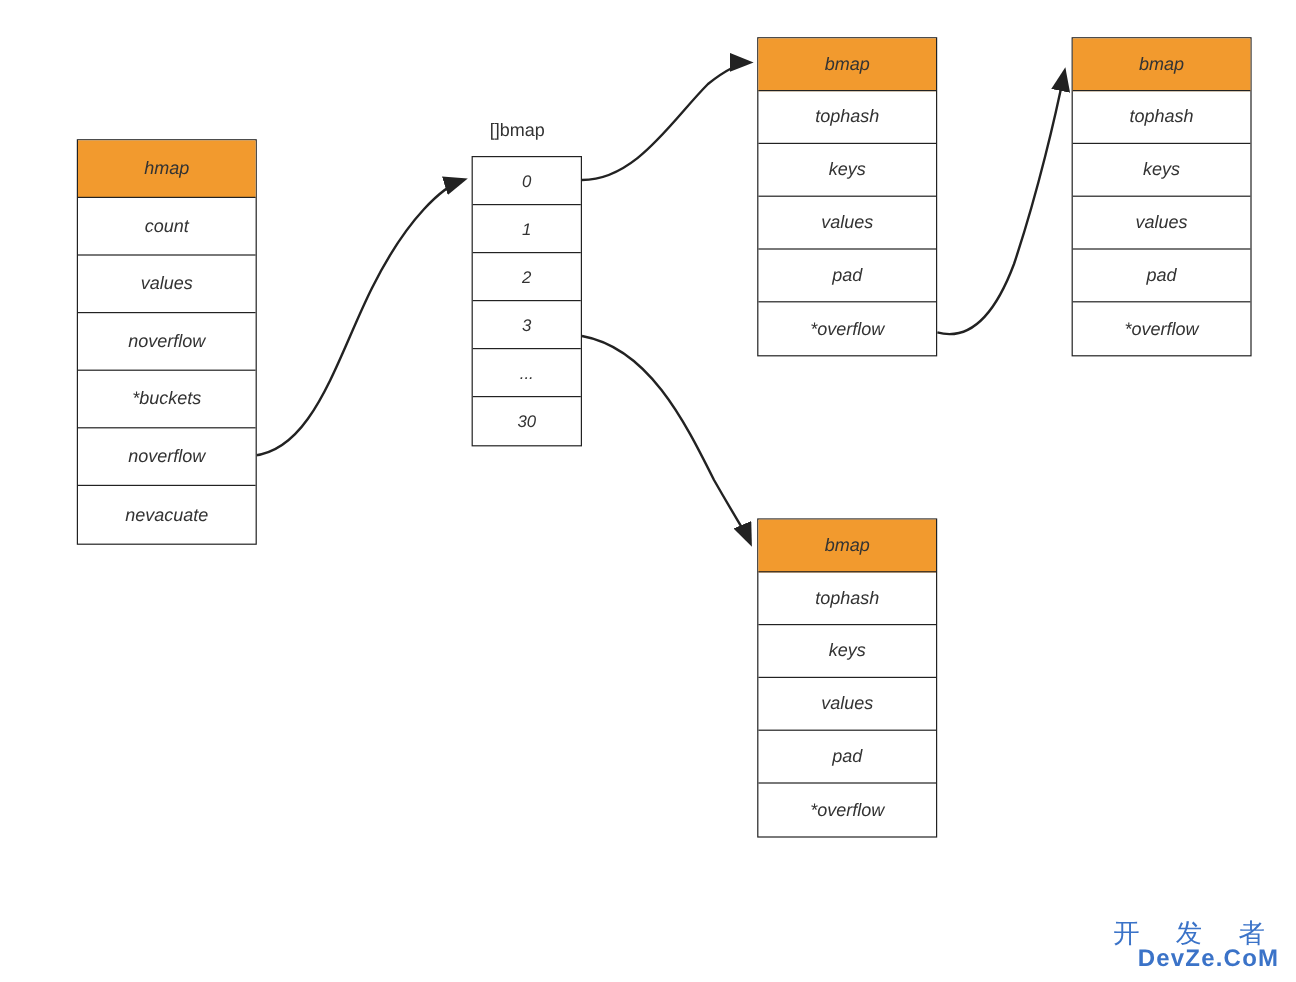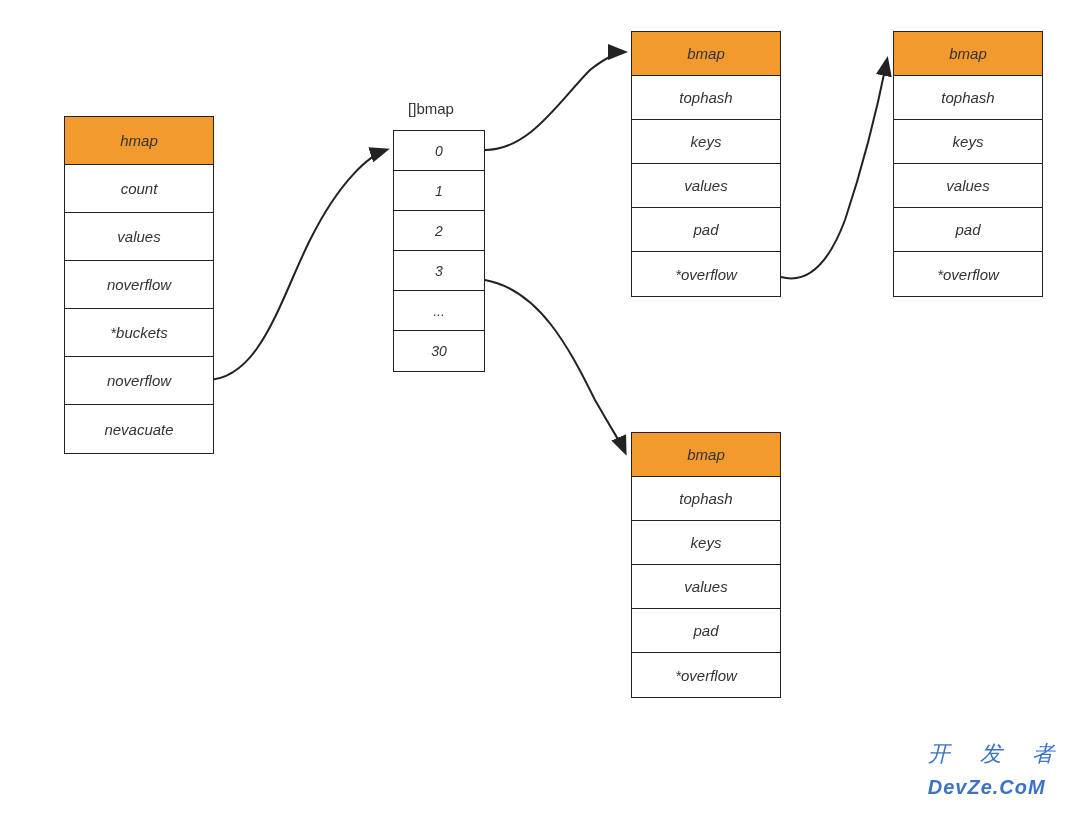--- a/index.html
+++ b/index.html
@@ -62,38 +62,36 @@
   
   .bmap-box { width: 150px; }
   .bmap-box .cell { height: 44px; }
   .bmap1 { left: 631px; top: 31px; }
   .bmap2 { left: 893px; top: 31px; }
   .bmap3 { left: 631px; top: 432px; }
   
   .watermark {
     position: absolute;
     right: 14px;
-    bottom: 20px;
-    text-align: left;
+    bottom: 8px;
+    text-align: right;
     line-height: 1.05;
     user-select: none;
-    font-style: italic;
   }
   .watermark .cn {
     color: #3b73c8;
     font-size: 22px;
     letter-spacing: 12px;
     font-weight: 500;
   }
   .watermark .en {
     color: #3b73c8;
     font-size: 20px;
     font-weight: 600;
     letter-spacing: 1px;
-    margin-top: 12px;
   }
 </style>
 </head>
 <body>
 <div class="stage">
 
 <svg class="svg-layer" viewBox="0 0 1080 818">
   <defs>
     <marker id="arrowhead" markerWidth="10" markerHeight="8" refX="8" refY="4" orient="auto" markerUnits="strokeWidth">
       <path d="M0,0 L10,4 L0,8 Z" fill="#222"></path>

